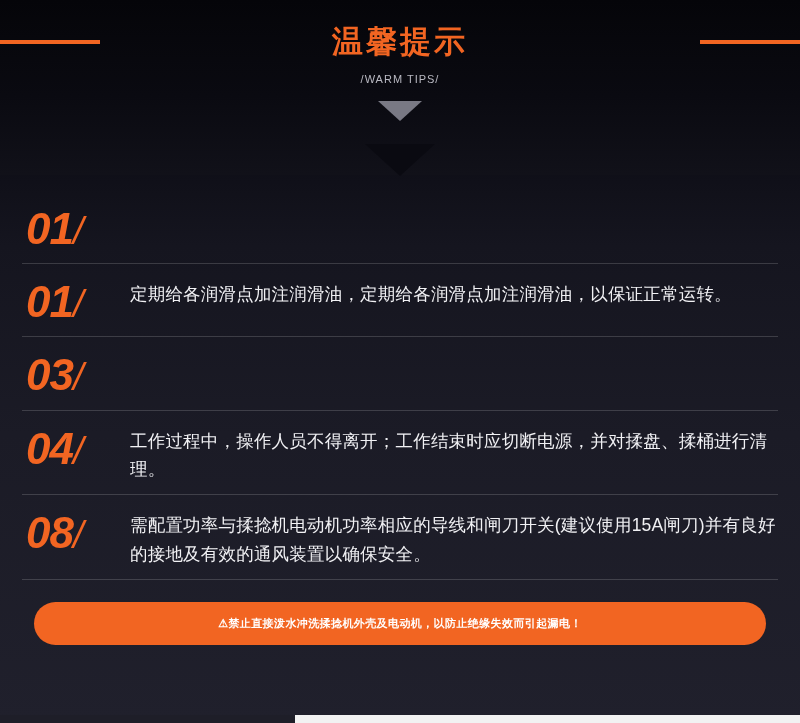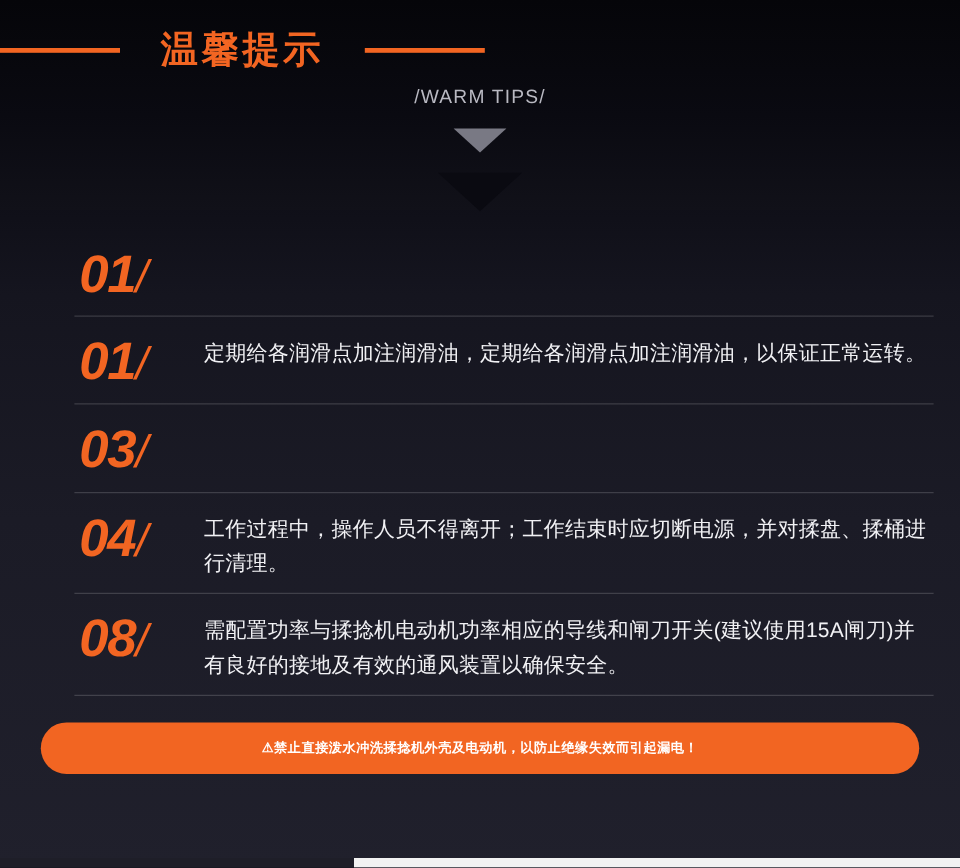--- a/index.html
+++ b/index.html
@@ -30,39 +30,39 @@
   .header-inner {
     position: relative;
     width: 100%;
     padding-top: 26px;
     text-align: center;
   }
   .title-row {
     position: relative;
     display: flex;
     align-items: center;
-    justify-content: flex-start;
+    justify-content: space-between;
     gap: 34px;
   }
   .rule {
     width: 100px;
     height: 4px;
     background: #f26522;
   }
   .main-title {
     font-size: 31px;
     font-weight: bold;
     color: #f26522;
     letter-spacing: 3px;
     line-height: 1;
     white-space: nowrap;
   }
   .sub-title {
     margin-top: 16px;
-    font-size: 16px;
+    font-size: 11px;
     color: #b9b9c2;
     letter-spacing: 1px;
   }
   .arrow-down {
     margin: 16px auto 0 auto;
     width: 0;
     height: 0;
     border-left: 22px solid transparent;
     border-right: 22px solid transparent;
     border-top: 20px solid #8d8d99;
@@ -83,21 +83,20 @@
   
   .tips {
     position: relative;
     padding: 22px 22px 0 22px;
   }
   .tip-row {
     display: flex;
     align-items: flex-start;
     padding: 9px 0 11px 0;
     border-bottom: 1px solid rgba(255,255,255,0.16);
-    margin-left: 40px;
   }
   .tip-num {
     flex: 0 0 auto;
     width: 104px;
     font-size: 44px;
     font-weight: bold;
     font-style: italic;
     color: #f26522;
     line-height: 1.05;
     letter-spacing: -1px;

